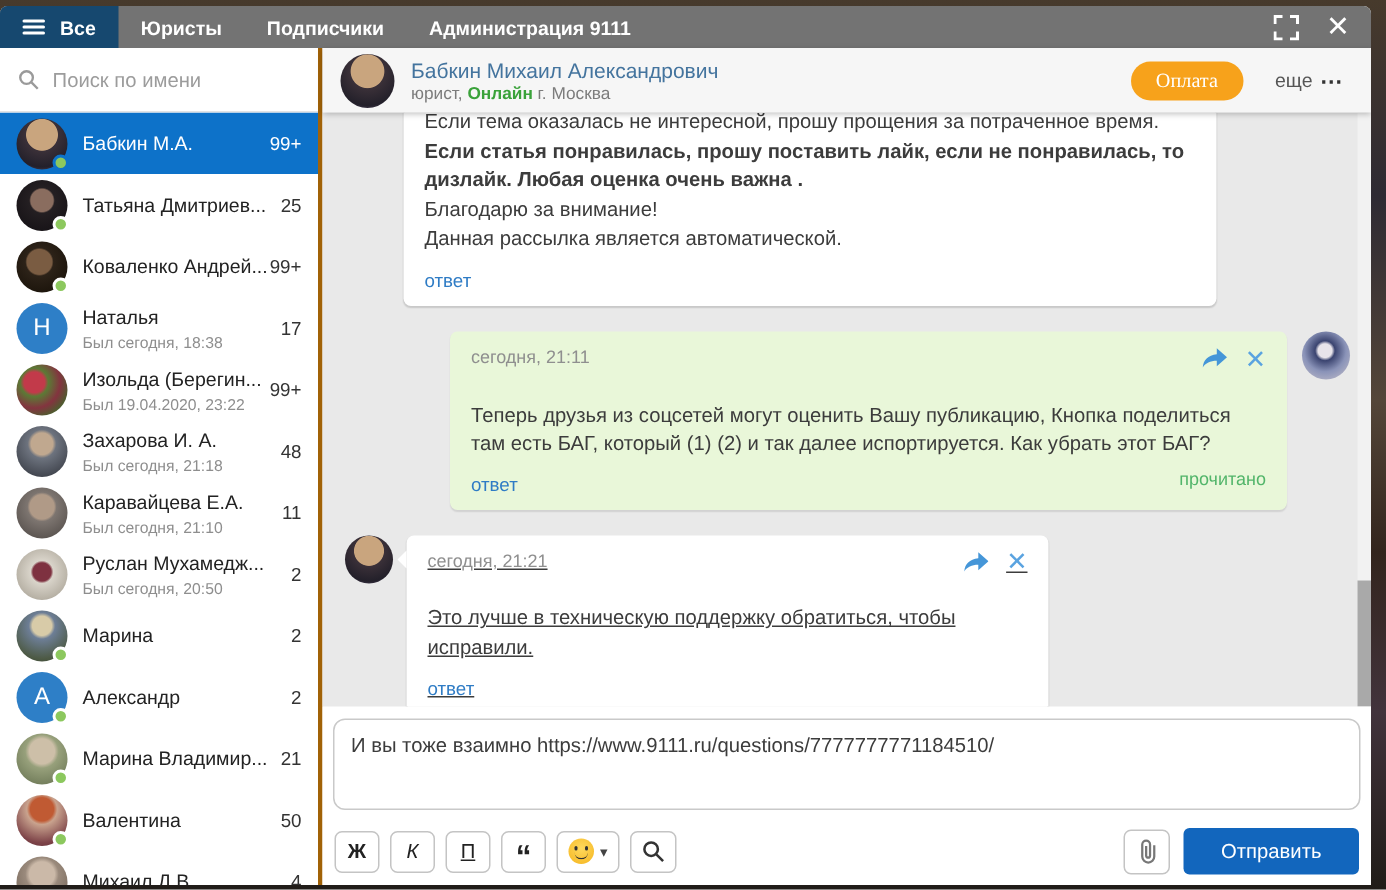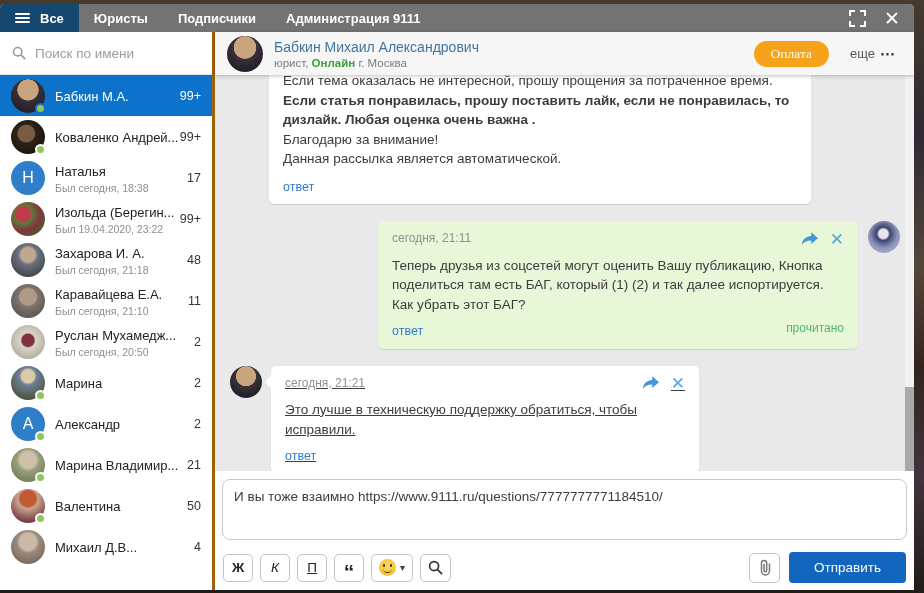--- a/index.html
+++ b/index.html
@@ -66,27 +66,27 @@
   .pay-btn { background: #f7a21b; color: #fff; border: 0; border-radius: 15px; padding: 5px 17px; font-size: 13.5px; font-family: Liberation Serif, serif; cursor: pointer; }
   .more { display: flex; align-items: center; gap: 5px; color: #555; font-size: 13px; margin: 0 6px 0 10px; cursor: pointer; }
   .more-dots { font-weight: bold; font-size: 15px; letter-spacing: 1px; color: #333; }
   
   .messages { flex: 1; background: #e9e9e9; position: relative; overflow: hidden; padding: 0 14px 12px 12px; display: flex; flex-direction: column; min-height: 0; }
   .bubble { background: #fff; border-radius: 5px; box-shadow: 0 1px 1px rgba(0,0,0,.14); padding: 9px 14px 8px; font-size: 13.5px; color: #3c3c3c; line-height: 1.45; }
   .msg1 { width: 542px; margin: -13px 0 0 42px; }
   .m-line.bold { font-weight: bold; }
   .reply-link { display: inline-block; color: #2f7cc5; font-size: 12.5px; margin-top: 9px; cursor: pointer; }
   .msg-row-out { display: flex; justify-content: flex-end; align-items: flex-start; gap: 10px; margin-top: 17px; }
-  .bubble-out { background: #e9f7d9; width: 480px; box-shadow: 0 1px 1px rgba(0,0,0,.10); }
+  .bubble-out { background: #e9f7d9; width: 558px; box-shadow: 0 1px 1px rgba(0,0,0,.10); }
   .b-head { display: flex; align-items: center; }
   .b-time { color: #8f8f8f; font-size: 12px; }
   .b-icons { margin-left: auto; display: flex; align-items: center; gap: 12px; }
   .icon-share { width: 17px; height: 14px; cursor: pointer; }
   .icon-close-msg { color: #5aa3e0; font-size: 17px; line-height: 1; cursor: pointer; }
-  .b-body { margin-top: 8px; }
+  .b-body { margin-top: 19px; }
   .b-foot { display: flex; align-items: center; margin-top: 2px; }
   .b-foot .reply-link { margin-top: 6px; }
   .read-label { margin-left: auto; color: #52b56a; font-size: 12px; }
   .mini-avatar { width: 32px; height: 32px; border-radius: 50%; flex: 0 0 32px; }
   .msg-row-in { display: flex; align-items: flex-start; gap: 9px; margin-top: 17px; margin-left: 3px; }
   .bubble-in3 { width: 428px; position: relative; text-decoration: underline; }
   .bubble-in3:before { content: ""; position: absolute; left: -6px; top: 10px; border: 6px solid transparent; border-right-color: #fff; border-left: 0; }
   
   .scroll-track { position: absolute; top: 0; right: 0; width: 9px; bottom: 0; background: #f2f2f2; }
   .scroll-thumb { position: absolute; right: 0; width: 9px; top: 312px; height: 84px; background: #a9a9a9; cursor: pointer; }
@@ -152,20 +152,27 @@
       <div class="contacts">
 
         <div class="contact selected">
           <span class="avatar av-babkin">
               <span class="dot"></span>
             </span>
           <span class="c-mid"><span class="c-name">Бабкин М.А.</span></span>
           <span class="c-count">99+</span>
         </div>
 
+        <div class="contact">
+          <span class="avatar av-tatyana">
+              <span class="dot"></span>
+            </span>
+          <span class="c-mid"><span class="c-name">Татьяна Дмитриев...</span></span>
+          <span class="c-count">25</span>
+        </div>
 
         <div class="contact">
           <span class="avatar av-kovalenko">
               <span class="dot"></span>
             </span>
           <span class="c-mid"><span class="c-name">Коваленко Андрей...</span></span>
           <span class="c-count">99+</span>
         </div>
 
         <div class="contact">

